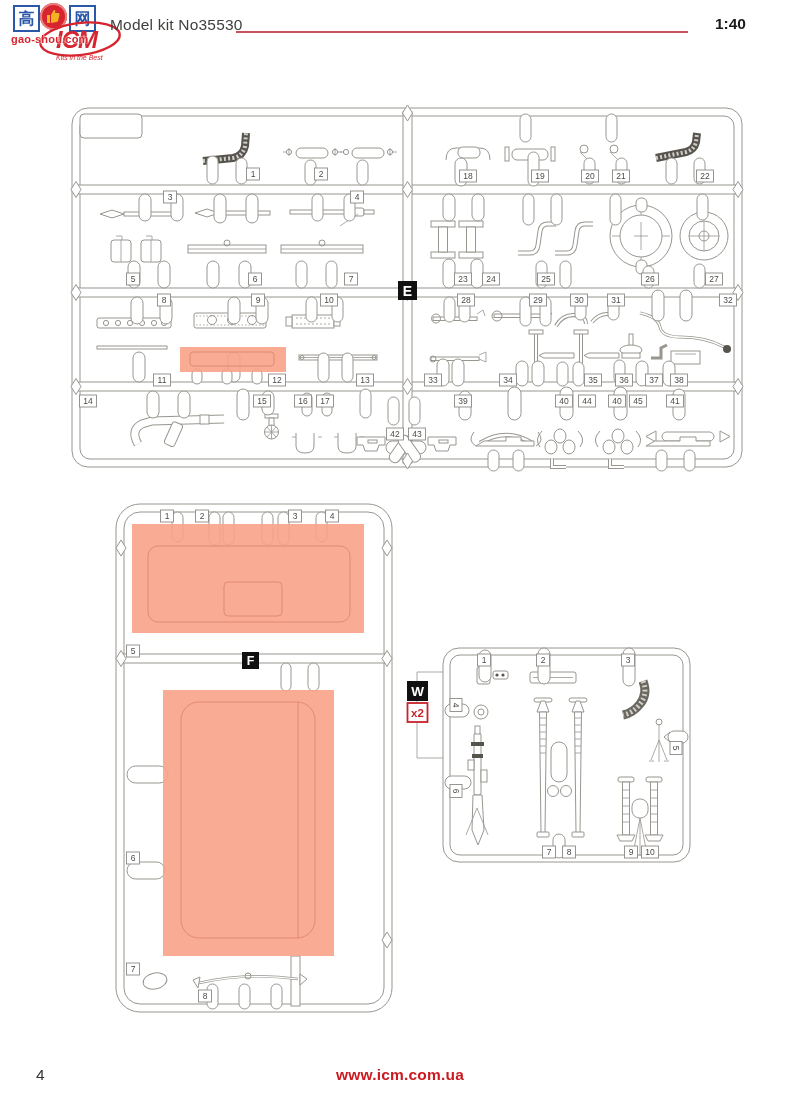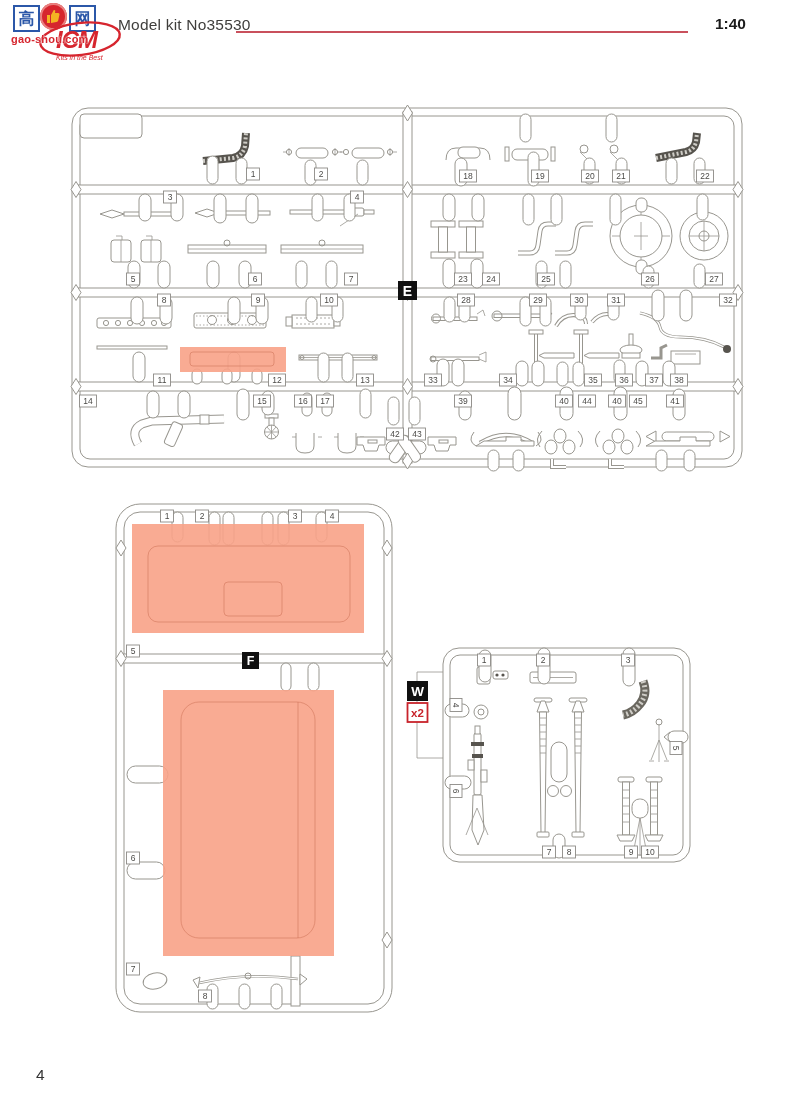--- a/index.html
+++ b/index.html
@@ -1,19 +1,19 @@
 <!DOCTYPE html>
 <html><head>
 <meta charset="utf-8">
 <style>
   html,body{margin:0;padding:0;background:#e8e8e8;}
   .page{position:relative;width:800px;height:1104px;background:#ffffff;overflow:hidden;
         font-family:"Liberation Sans",sans-serif;}
   
-  .hdr-title{position:absolute;left:118px;top:16px;font-size:15.5px;color:#3f3e3c;letter-spacing:.2px;}
+  .hdr-title{position:absolute;left:110px;top:16px;font-size:15.5px;color:#3f3e3c;letter-spacing:.2px;}
   .hdr-scale{position:absolute;right:54px;top:15px;font-size:15.5px;font-weight:bold;color:#1b1b1b;}
   .hdr-line{position:absolute;left:236px;top:31px;width:452px;height:2.4px;background:#c9505c;}
   
   .wm-char{position:absolute;width:23px;height:23px;border:2.5px solid #2b57a8;color:#2b57a8;
            font-weight:bold;font-size:16px;line-height:23px;text-align:center;background:rgba(255,255,255,.6);}
   .wm-url{position:absolute;left:11px;top:33px;color:#d6252e;font-weight:bold;font-size:11px;
           letter-spacing:.2px;text-shadow:0 0 2px #fff,0 0 2px #fff;}
   .badge{position:absolute;left:40px;top:3px;width:27px;height:27px;border-radius:50%;
          background:#d6252e;box-shadow:inset 0 0 0 2px #e9807f;}
   
@@ -755,13 +755,14 @@
         <text class="letter" x="417.5" y="696" font-size="13.5" text-anchor="middle">W</text>
       </g>
       <g>
         <rect x="407.5" y="703" width="20" height="19" fill="#fff" stroke="#c8232b" stroke-width="1.8"></rect>
         <text x="417.5" y="717" font-size="11.5" font-weight="bold" fill="#c8232b" text-anchor="middle">x2</text>
       </g>
     </g>
   </svg>
 
   <div class="pg-num">4</div>
+  <div class="site">www.icm.com.ua</div>
 </div>
 
 </body></html>

